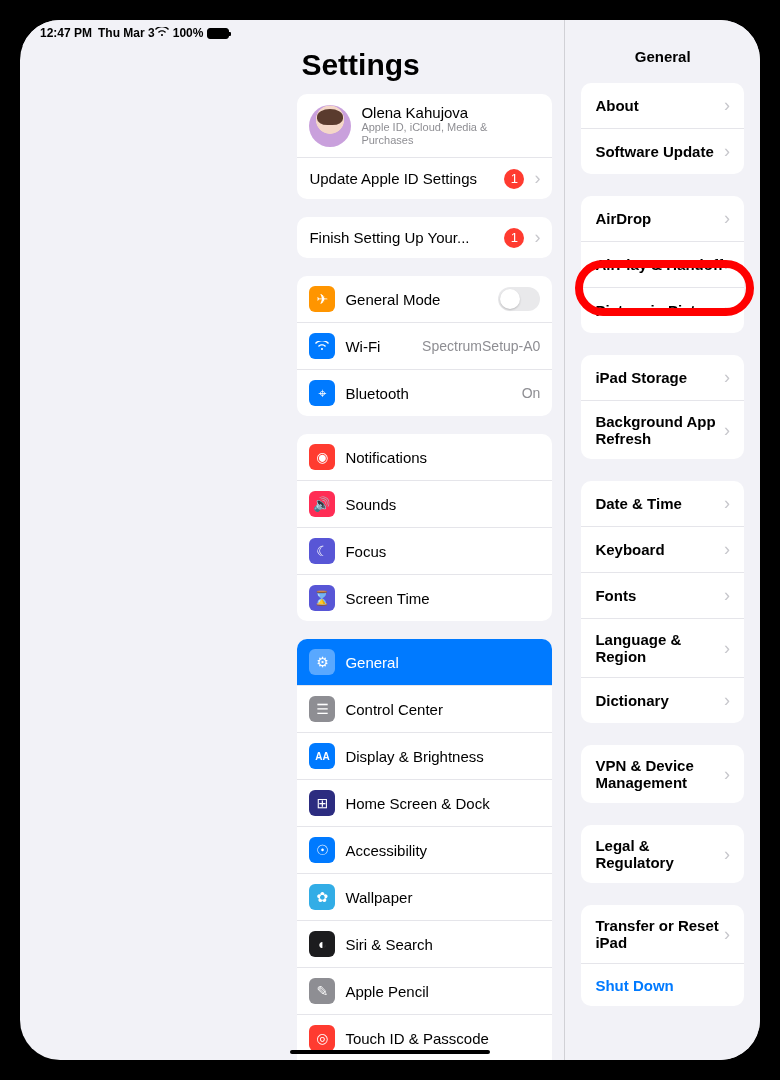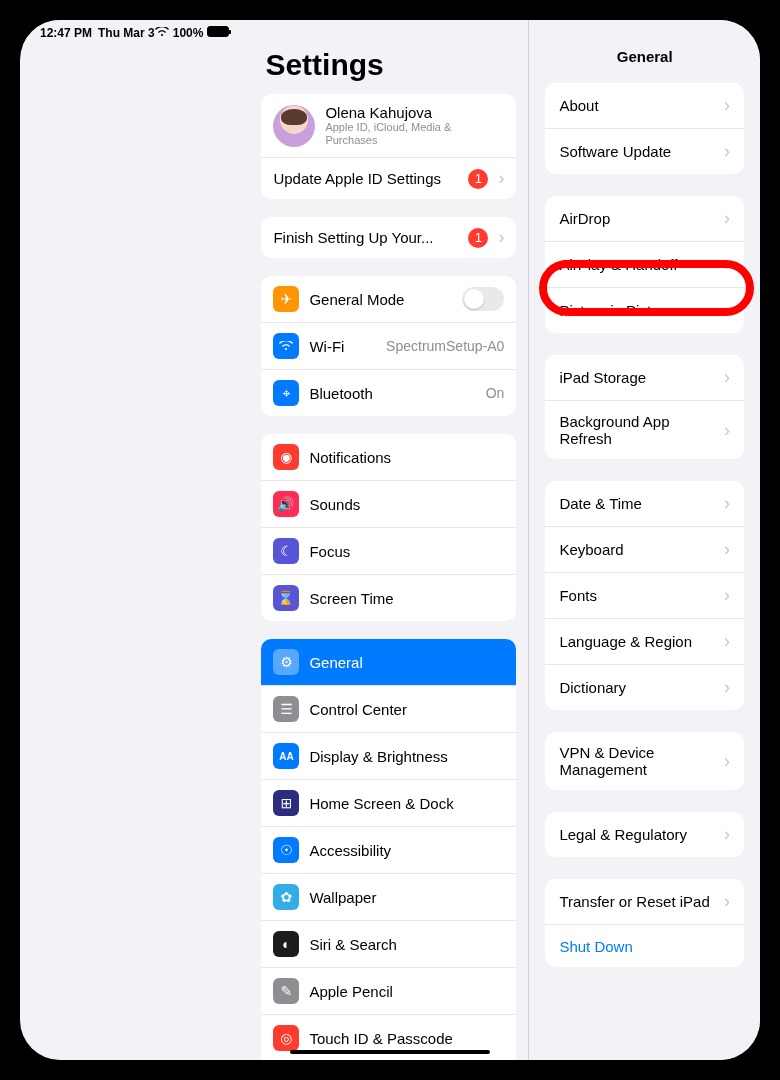--- a/index.html
+++ b/index.html
@@ -34,37 +34,38 @@
     height: 26px;
     display: flex;
     justify-content: space-between;
     align-items: center;
     padding: 0 20px;
     font-size: 12px;
     font-weight: 600;
     background: #f2f2f7;
   }
   .status-left { display: flex; gap: 6px; }
-  .status-right { display: flex; gap: 4px; }
+  .status-right { display: flex; gap: 4px; align-items: center; }
   .wifi-icon { font-size: 12px; }
   .battery-icon {
     width: 22px; height: 11px; border: 1px solid #000; border-radius: 3px;
     position: relative; background: #000;
   }
   .battery-icon::after {
     content: ''; position: absolute; right: -3px; top: 3px;
     width: 2px; height: 4px; background: #000; border-radius: 0 1px 1px 0;
   }
   .content { flex: 1; display: flex; overflow: hidden; }
   .sidebar {
     width: 280px;
     background: #f2f2f7;
     border-right: 1px solid #d1d1d6;
     overflow-y: auto;
     padding: 8px 0 0 0;
+    margin-left: 36px;
   }
   .main {
     flex: 1;
     background: #f2f2f7;
     overflow-y: auto;
     position: relative;
   }
   .sidebar-title {
     font-size: 30px;
     font-weight: 700;
@@ -134,21 +135,21 @@
   .mgroup {
     background: #fff; border-radius: 10px;
     margin: 0 16px 22px 16px; overflow: hidden;
   }
   .mrow {
     display: flex; align-items: center; padding: 12px 14px;
     border-bottom: 1px solid #e5e5ea;
     font-size: 15px; min-height: 42px;
   }
   .mrow:last-child { border-bottom: none; }
-  .mrow .mlabel { flex: 1; }
+  .mrow .mlabel { flex: 1; font-weight: bold; }
   .mrow.link .mlabel { color: #007aff; }
   .highlight-ring {
     position: absolute;
     border: 8px solid #ff0000;
     border-radius: 30px;
     pointer-events: none;
   }
   .home-indicator {
     position: absolute; bottom: 6px; left: 50%;
     transform: translateX(-50%);

